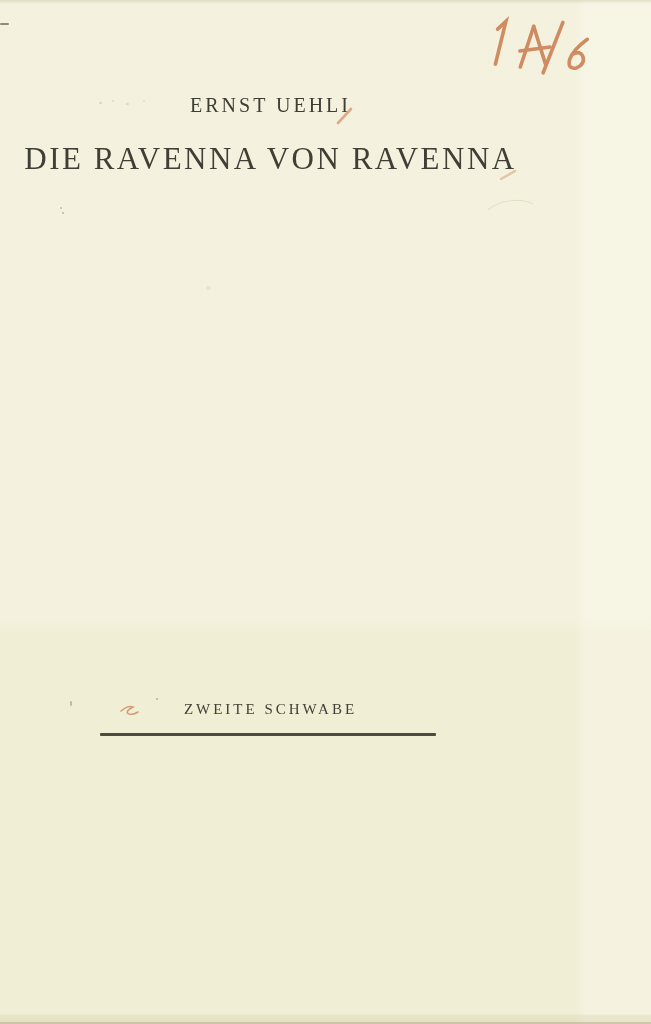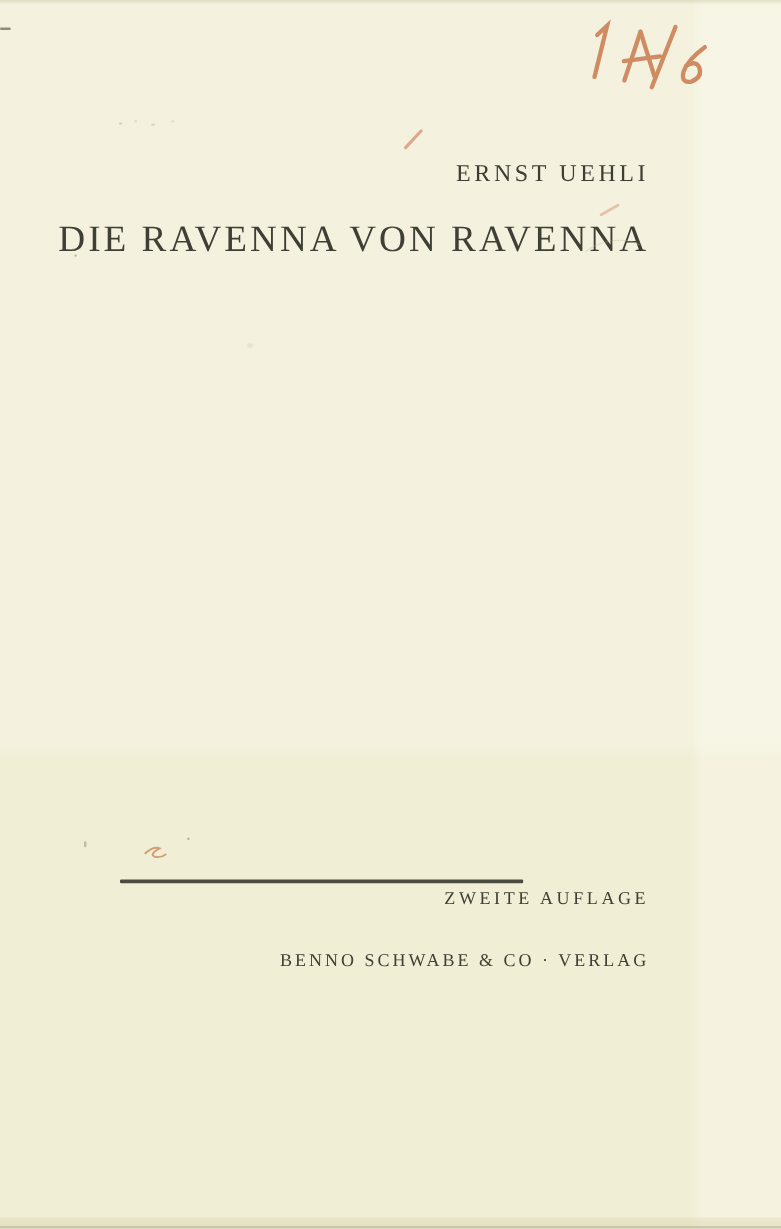--- a/index.html
+++ b/index.html
@@ -8,21 +8,21 @@
     position:relative;width:651px;height:1024px;overflow:hidden;
     background:
       linear-gradient(to bottom, rgba(200,195,160,0.45) 0px, rgba(200,195,160,0) 4px),
       linear-gradient(to top, rgba(170,165,130,0.55) 0px, rgba(170,165,130,0.55) 2px, rgba(212,207,170,0.40) 2px, rgba(212,207,170,0.30) 9px, rgba(212,207,170,0) 10px),
       linear-gradient(to right, rgba(255,255,248,0) 575px, rgba(255,255,248,0.28) 585px),
       linear-gradient(to bottom, rgba(255,255,250,0.22) 0px, rgba(255,255,250,0.22) 620px, rgba(255,255,250,0) 634px),
       #f0eed5;
     color:#3c3b31;
   }
   
-  .textcol{position:absolute;left:0;width:541px;text-align:right;margin-top:40px;}
+  .textcol{position:absolute;left:0;width:541px;text-align:center;}
   .author{top:94px;font-size:20px;letter-spacing:3px;color:#3e3d33;}
   .maintitle{top:141px;font-size:31px;letter-spacing:2.5px;color:#403f35;white-space:nowrap;}
   .subtitle{top:203px;font-size:14px;letter-spacing:3.5px;color:#45443a;}
   .edition{top:701px;font-size:15px;letter-spacing:3px;color:#413f35;}
   .rule{position:absolute;left:100px;top:733px;width:336px;height:2.5px;background:#4c4b41;border-radius:1px;}
   .publisher{top:753px;font-size:15px;letter-spacing:2.5px;color:#413f35;}
   .city{top:781px;font-size:15px;letter-spacing:3px;color:#413f35;}
 
   .mark{position:absolute;}
   .edge-scratch{left:0;top:23px;width:9px;height:2px;background:#6b6a5d;opacity:.75;border-radius:1px;}
@@ -64,29 +64,28 @@
     <path d="M 4 19 L 17 5" stroke="#d4926c" stroke-width="2.6" stroke-linecap="round" opacity="0.75" fill="none"></path>
   </svg>
 
   <div class="textcol maintitle">DIE RAVENNA VON RAVENNA</div>
 
   <svg width="24" height="18" style="left:498px;top:165px;" viewBox="0 0 24 18">
     <path d="M 3 14 L 17 6" stroke="#dba585" stroke-width="2.4" stroke-linecap="round" opacity="0.6" fill="none"></path>
   </svg>
 
 
-  <div class="textcol edition">ZWEITE AUFLAGE</div>
+  <div class="textcol edition">ZWEITE SCHWABE</div>
 
   <svg width="24" height="16" style="left:118px;top:703px;" viewBox="0 0 24 16">
     <path d="M 3 8 Q 10 2 15 4 Q 6 9 11 11 Q 16 12 20 9" stroke="#cd8a5c" stroke-width="1.6" stroke-linecap="round" opacity="0.8" fill="none"></path>
   </svg>
 
   <div class="rule"></div>
 
-  <div class="textcol publisher">BENNO SCHWABE &amp; CO · VERLAG</div>
 
 
   <div class="mark edge-scratch"></div>
   <div class="mark smudge sm1"></div>
   <div class="mark smudge sm2"></div>
   <div class="mark smudge sm3"></div>
   <div class="mark smudge sm4"></div>
   <div class="mark smudge colon-a"></div>
   <div class="mark smudge colon-b"></div>
   <div class="mark apostrophe"></div>

